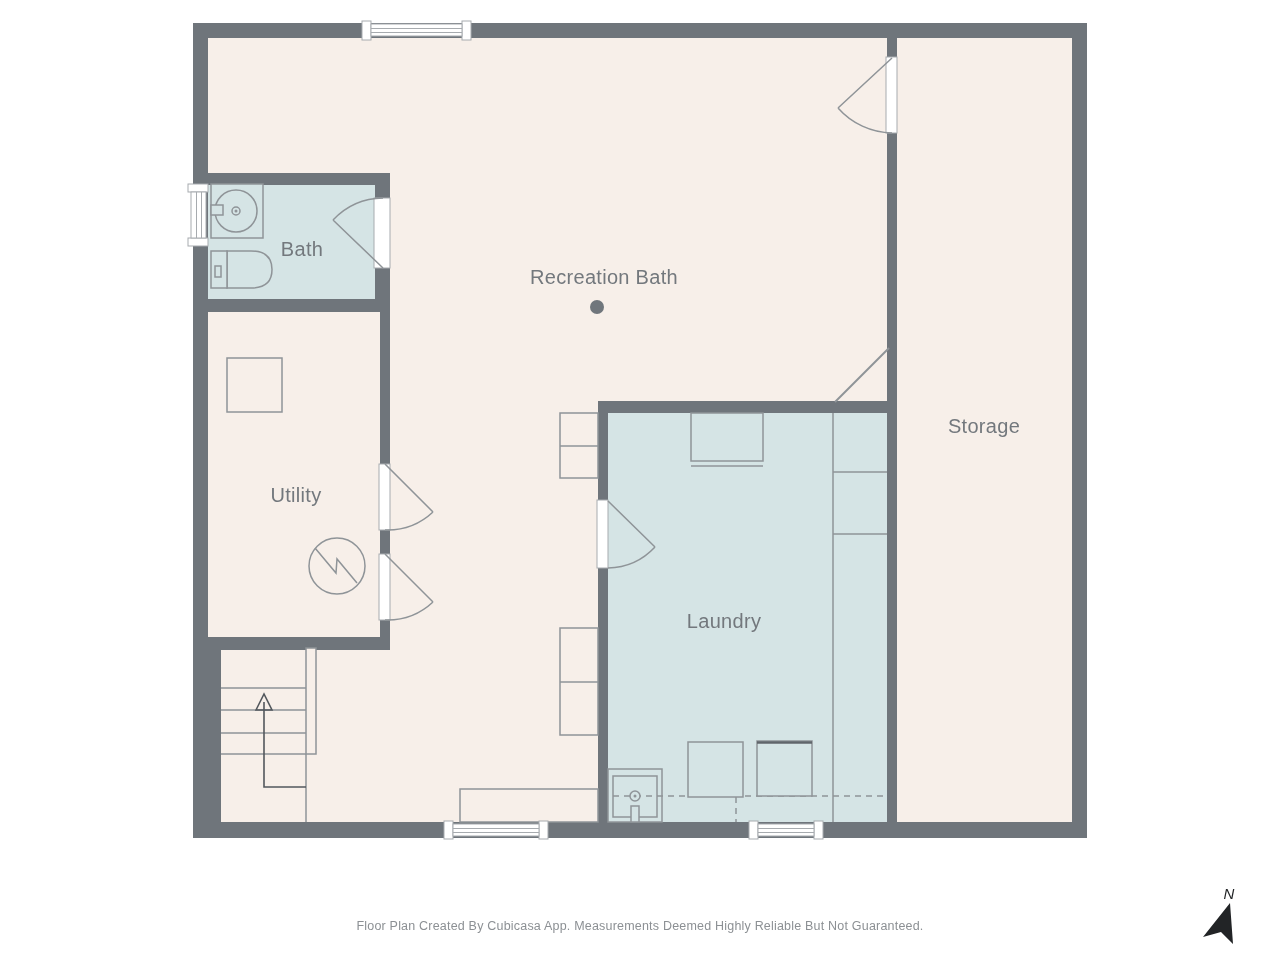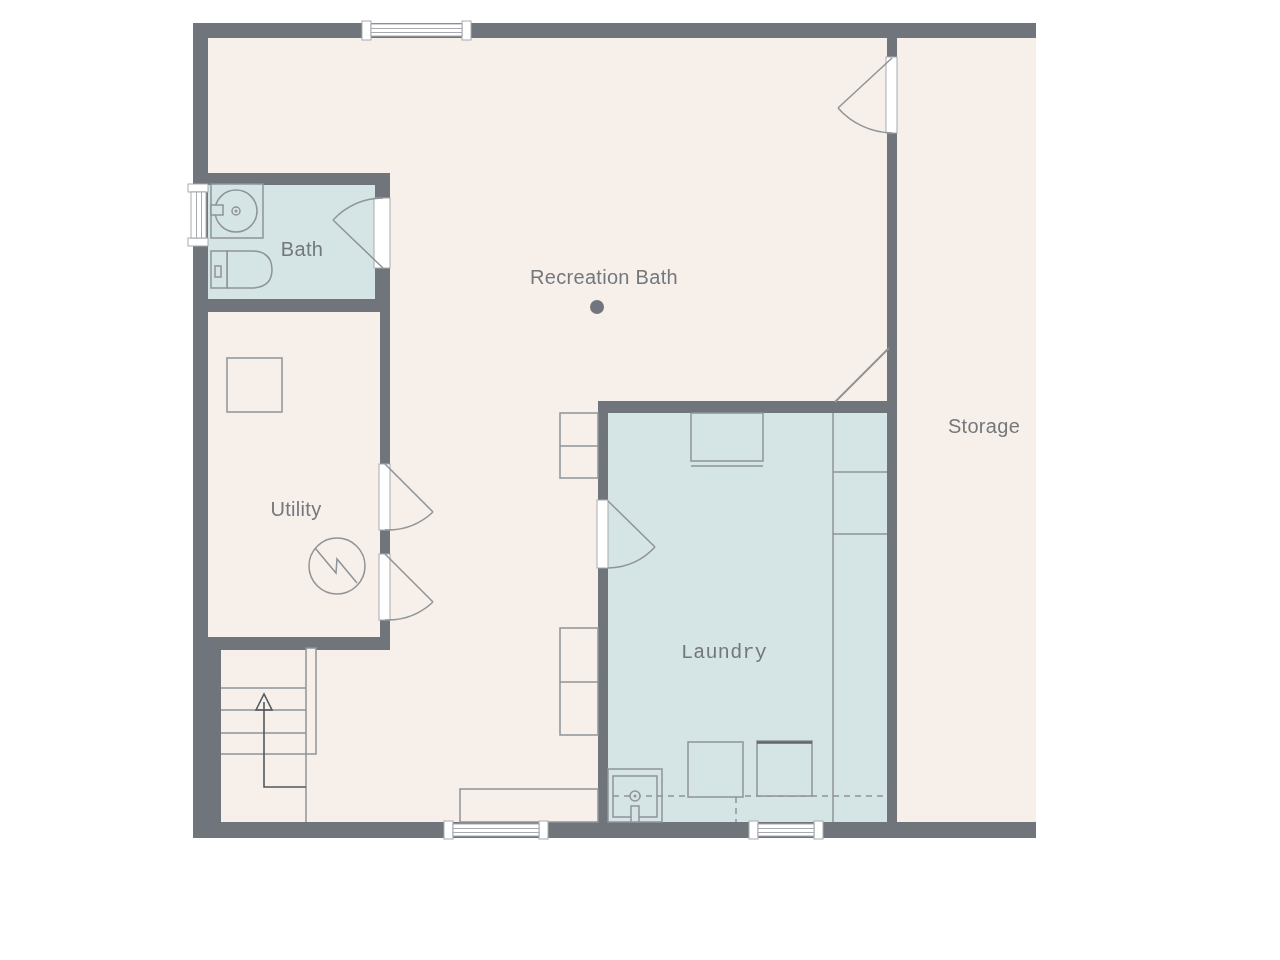--- a/index.html
+++ b/index.html
@@ -10,21 +10,21 @@
     --label-text:#73787D;
     --footer-text:#8C9094;
     --compass:#222426;
     --window-fill:#FFFFFF;
     --window-stroke:#A7ABAF;
     --arrow-stroke:#53585D;
     --camera-dot:#70767C;
   }
   html,body{margin:0;padding:0;background:#fff;}
   .page{
-    position:relative;width:1036px;height:960px;background:#fff;overflow:hidden;
+    position:relative;width:1280px;height:960px;background:#fff;overflow:hidden;
     font-family:"Liberation Sans","DejaVu Sans",sans-serif;
   }
   .plan-svg{position:absolute;left:0;top:0;}
   .room-label{
     position:absolute;transform:translate(-50%,-50%);
     color:var(--label-text);font-size:20px;white-space:nowrap;letter-spacing:.3px;
   }
   .footer-note{
     position:absolute;left:0;right:0;top:919px;text-align:center;
     color:var(--footer-text);font-size:12.5px;letter-spacing:.2px;
@@ -165,21 +165,22 @@
         <rect class="win" x="814" y="821" width="9" height="18"></rect>
         <rect class="win" x="758" y="824" width="56" height="12"></rect>
         <path class="win-line" d="M758,828.5 H814 M758,832.5 H814"></path>
       </g>
     </g>
 
     <polygon points="1230,903 1203,937 1221,932 1233,944" fill="var(--compass)"></polygon>
   </svg>
 
   <div class="room-label" style="left:302px;top:249px;">Bath</div>
-  <div class="room-label" style="left:296px;top:495px;margin-top:14px;">Utility</div>
+  <div class="room-label" style="left:296px;top:495px;">Utility</div>
   <div class="room-label" style="left:604px;top:277px;">Recreation Bath</div>
-  <div class="room-label" style="left:724px;top:652px;font-family:Liberation Mono, monospace;">Laundry</div>
+  <div class="room-label" style="left:724px;top:621px;">Laundry</div>
   <div class="room-label" style="left:984px;top:426px;">Storage</div>
 
   <div class="north-label">N</div>
 
+  <div class="footer-note">Floor Plan Created By Cubicasa App. Measurements Deemed Highly Reliable But Not Guaranteed.</div>
 
 </div>
 
 </body></html>

